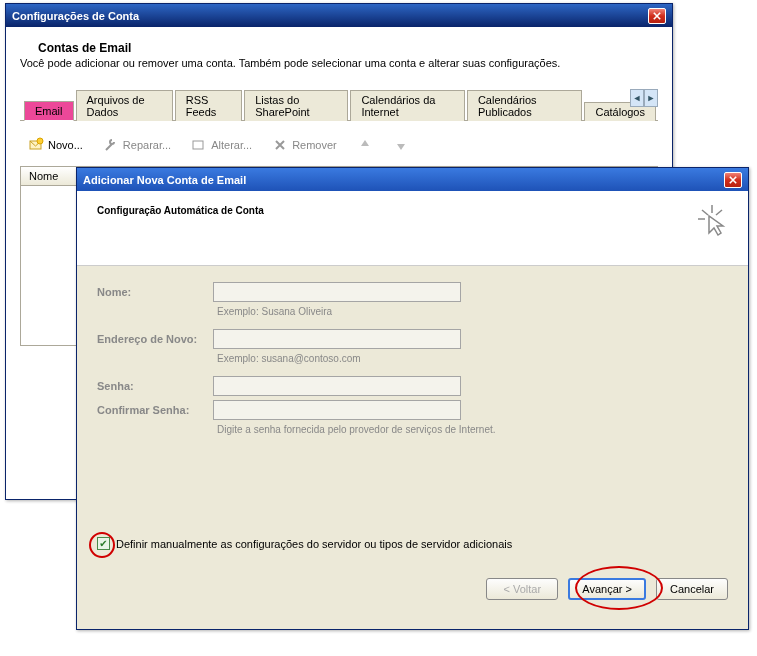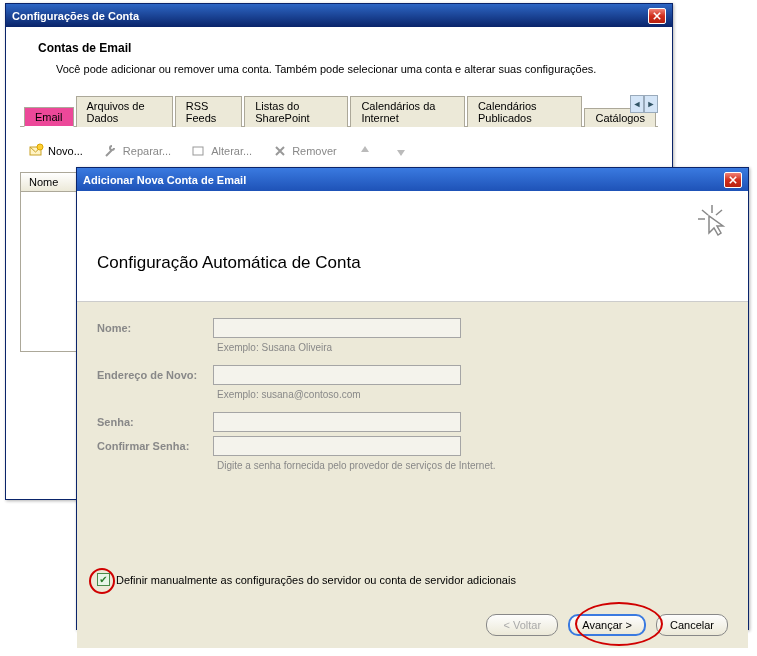--- a/index.html
+++ b/index.html
@@ -5,56 +5,56 @@
     * { box-sizing: border-box; margin: 0; padding: 0; font-family: Tahoma, Arial, sans-serif; font-size: 11px; }
     body { width: 757px; height: 656px; background: #fff; position: relative; }
     
     .window { position: absolute; background: #ece9d8; border: 1px solid #0a246a; box-shadow: 1px 1px 3px rgba(0,0,0,0.3); }
     .titlebar { background: linear-gradient(to bottom, #2d66c4 0%, #0a246a 100%); color: #fff; font-weight: bold; font-size: 12px; padding: 4px 6px; display: flex; justify-content: space-between; align-items: center; height: 23px; }
     .close-btn { width: 18px; height: 16px; background: linear-gradient(to bottom, #f08276 0%, #d02e1d 50%, #b7210f 100%); border: 1px solid #fff; border-radius: 2px; display: flex; align-items: center; justify-content: center; cursor: pointer; }
     .close-btn svg { width: 8px; height: 8px; }
     
     .win1 { left: 5px; top: 3px; width: 668px; height: 497px; }
     .win1-body { padding: 10px 14px; background: #fff; margin: 0; height: calc(100% - 23px); }
-    .section-title { font-weight: bold; font-size: 12px; margin: 4px 0 8px 18px; }
-    .section-desc { font-size: 11px; margin-left: 36px; margin-bottom: 20px; }
+    .section-title { font-weight: bold; font-size: 12px; margin: 4px 0 2px 18px; }
+    .section-desc { font-size: 11px; margin-bottom: 20px; }
     
     .tabs-row { display: flex; align-items: flex-end; border-bottom: 1px solid #aca899; padding-left: 4px; position: relative; }
     .tab { padding: 3px 10px; border: 1px solid #aca899; border-bottom: none; background: #ece9d8; margin-right: 2px; position: relative; top: 1px; cursor: pointer; }
     .tab.active { background: #ec4899; border-bottom: 1px solid #fff; font-weight: normal; }
     .tab-arrows { position: absolute; right: 0; top: 0; display: flex; }
     .tab-arrow { width: 14px; height: 18px; background: #d4e5f7; border: 1px solid #9ab; display: flex; align-items: center; justify-content: center; font-size: 9px; color: #356; cursor: pointer; }
     
     .toolbar { display: flex; align-items: center; padding: 6px 4px; gap: 12px; background: #fff; }
     .tb-btn { display: flex; align-items: center; gap: 4px; padding: 3px 4px; cursor: pointer; margin-top: 7px; }
     .tb-btn.disabled { color: #888; }
     .tb-icon { width: 16px; height: 16px; display: inline-block; }
     
     .list-area { border: 1px solid #aca899; background: #fff; height: 180px; margin-top: 4px; }
     .list-header { background: linear-gradient(to bottom, #fff 0%, #ece9d8 100%); border-bottom: 1px solid #aca899; padding: 3px 8px; font-size: 11px; }
     
     .win2 { left: 76px; top: 167px; width: 673px; height: 463px; z-index: 2; }
     .win2 .titlebar { background: linear-gradient(to bottom, #3a7ae0 0%, #1e52b7 100%); }
     .win2-header { background: #fff; padding: 14px 20px 28px 20px; display: flex; justify-content: space-between; border-bottom: 1px solid #ccc; }
-    .win2-header-title { font-weight: normal; font-size: 17px; margin-top: 48px; }
+    .win2-header-title { font-weight: bold; font-size: 10px; }
     .cursor-icon { width: 32px; height: 32px; }
     
     .win2-body { background: #ece9d8; padding: 16px 20px 10px 20px; position: relative; height: 300px; }
     .form-row { display: flex; align-items: center; margin-bottom: 4px; }
     .form-label { width: 116px; text-align: left; color: #888; font-weight: bold; font-size: 11px; }
     .form-input { width: 248px; height: 20px; border: 1px solid #a5a5a5; background: #f4f3ec; padding: 2px 4px; }
     .form-hint { margin-left: 120px; color: #888; font-size: 10px; margin-bottom: 12px; display: block; }
     
     .checkbox-row { position: absolute; bottom: 16px; left: 20px; display: flex; align-items: center; gap: 6px; }
     .cb-box { width: 13px; height: 13px; border: 1px solid #4a8a4a; background: #e8f5e8; display: flex; align-items: center; justify-content: center; }
     .cb-check { color: #2a7a2a; font-size: 10px; line-height: 1; }
     .red-circle { position: absolute; border: 2px solid #d00000; border-radius: 50%; pointer-events: none; }
     
     .win2-footer { background: #ece9d8; padding: 12px 20px; display: flex; justify-content: flex-end; gap: 10px; border-top: 0; }
-    .btn { min-width: 72px; height: 22px; border: 1px solid #888; background: linear-gradient(to bottom, #fdfdfd 0%, #ece9d8 100%); border-radius: 10px; cursor: pointer; font-size: 11px; padding: 0 12px; }
+    .btn { min-width: 72px; height: 22px; border: 1px solid #888; background: linear-gradient(to bottom, #fdfdfd 0%, #ece9d8 100%); border-radius: 3px; cursor: pointer; font-size: 11px; padding: 0 12px; }
     .btn.disabled { color: #aaa; cursor: default; }
     .btn.primary { border: 2px solid #3a7ae0; }
     
     .ring-cb { left: 12px; bottom: 8px; width: 26px; height: 26px; }
     .ring-next { left: 498px; bottom: 2px; width: 88px; height: 44px; z-index: 5; }
   </style>
 </head>
 <body>
 
 <div class="window win1">
@@ -172,21 +172,21 @@
     <div class="form-row">
       <div class="form-label">Confirmar Senha:</div>
       <input class="form-input" type="password" disabled="" style="">
     </div>
     <span class="form-hint">Digite a senha fornecida pelo provedor de serviços de Internet.</span>
 
     <div class="checkbox-row">
       <div class="cb-box">
         <span class="cb-check">✔</span>
       </div>
-      <span>Definir manualmente as configurações do servidor ou conta de servidor adicionais</span>
+      <span>Definir manualmente as configurações do servidor ou tipos de servidor adicionais</span>
     </div>
     <div class="red-circle ring-cb"></div>
   </div>
 
   <div class="win2-footer" style="position:relative;">
     <button class="btn disabled">&lt; Voltar</button>
     <button class="btn primary">Avançar &gt;</button>
     <button class="btn">Cancelar</button>
     <div class="red-circle ring-next"></div>
   </div>

